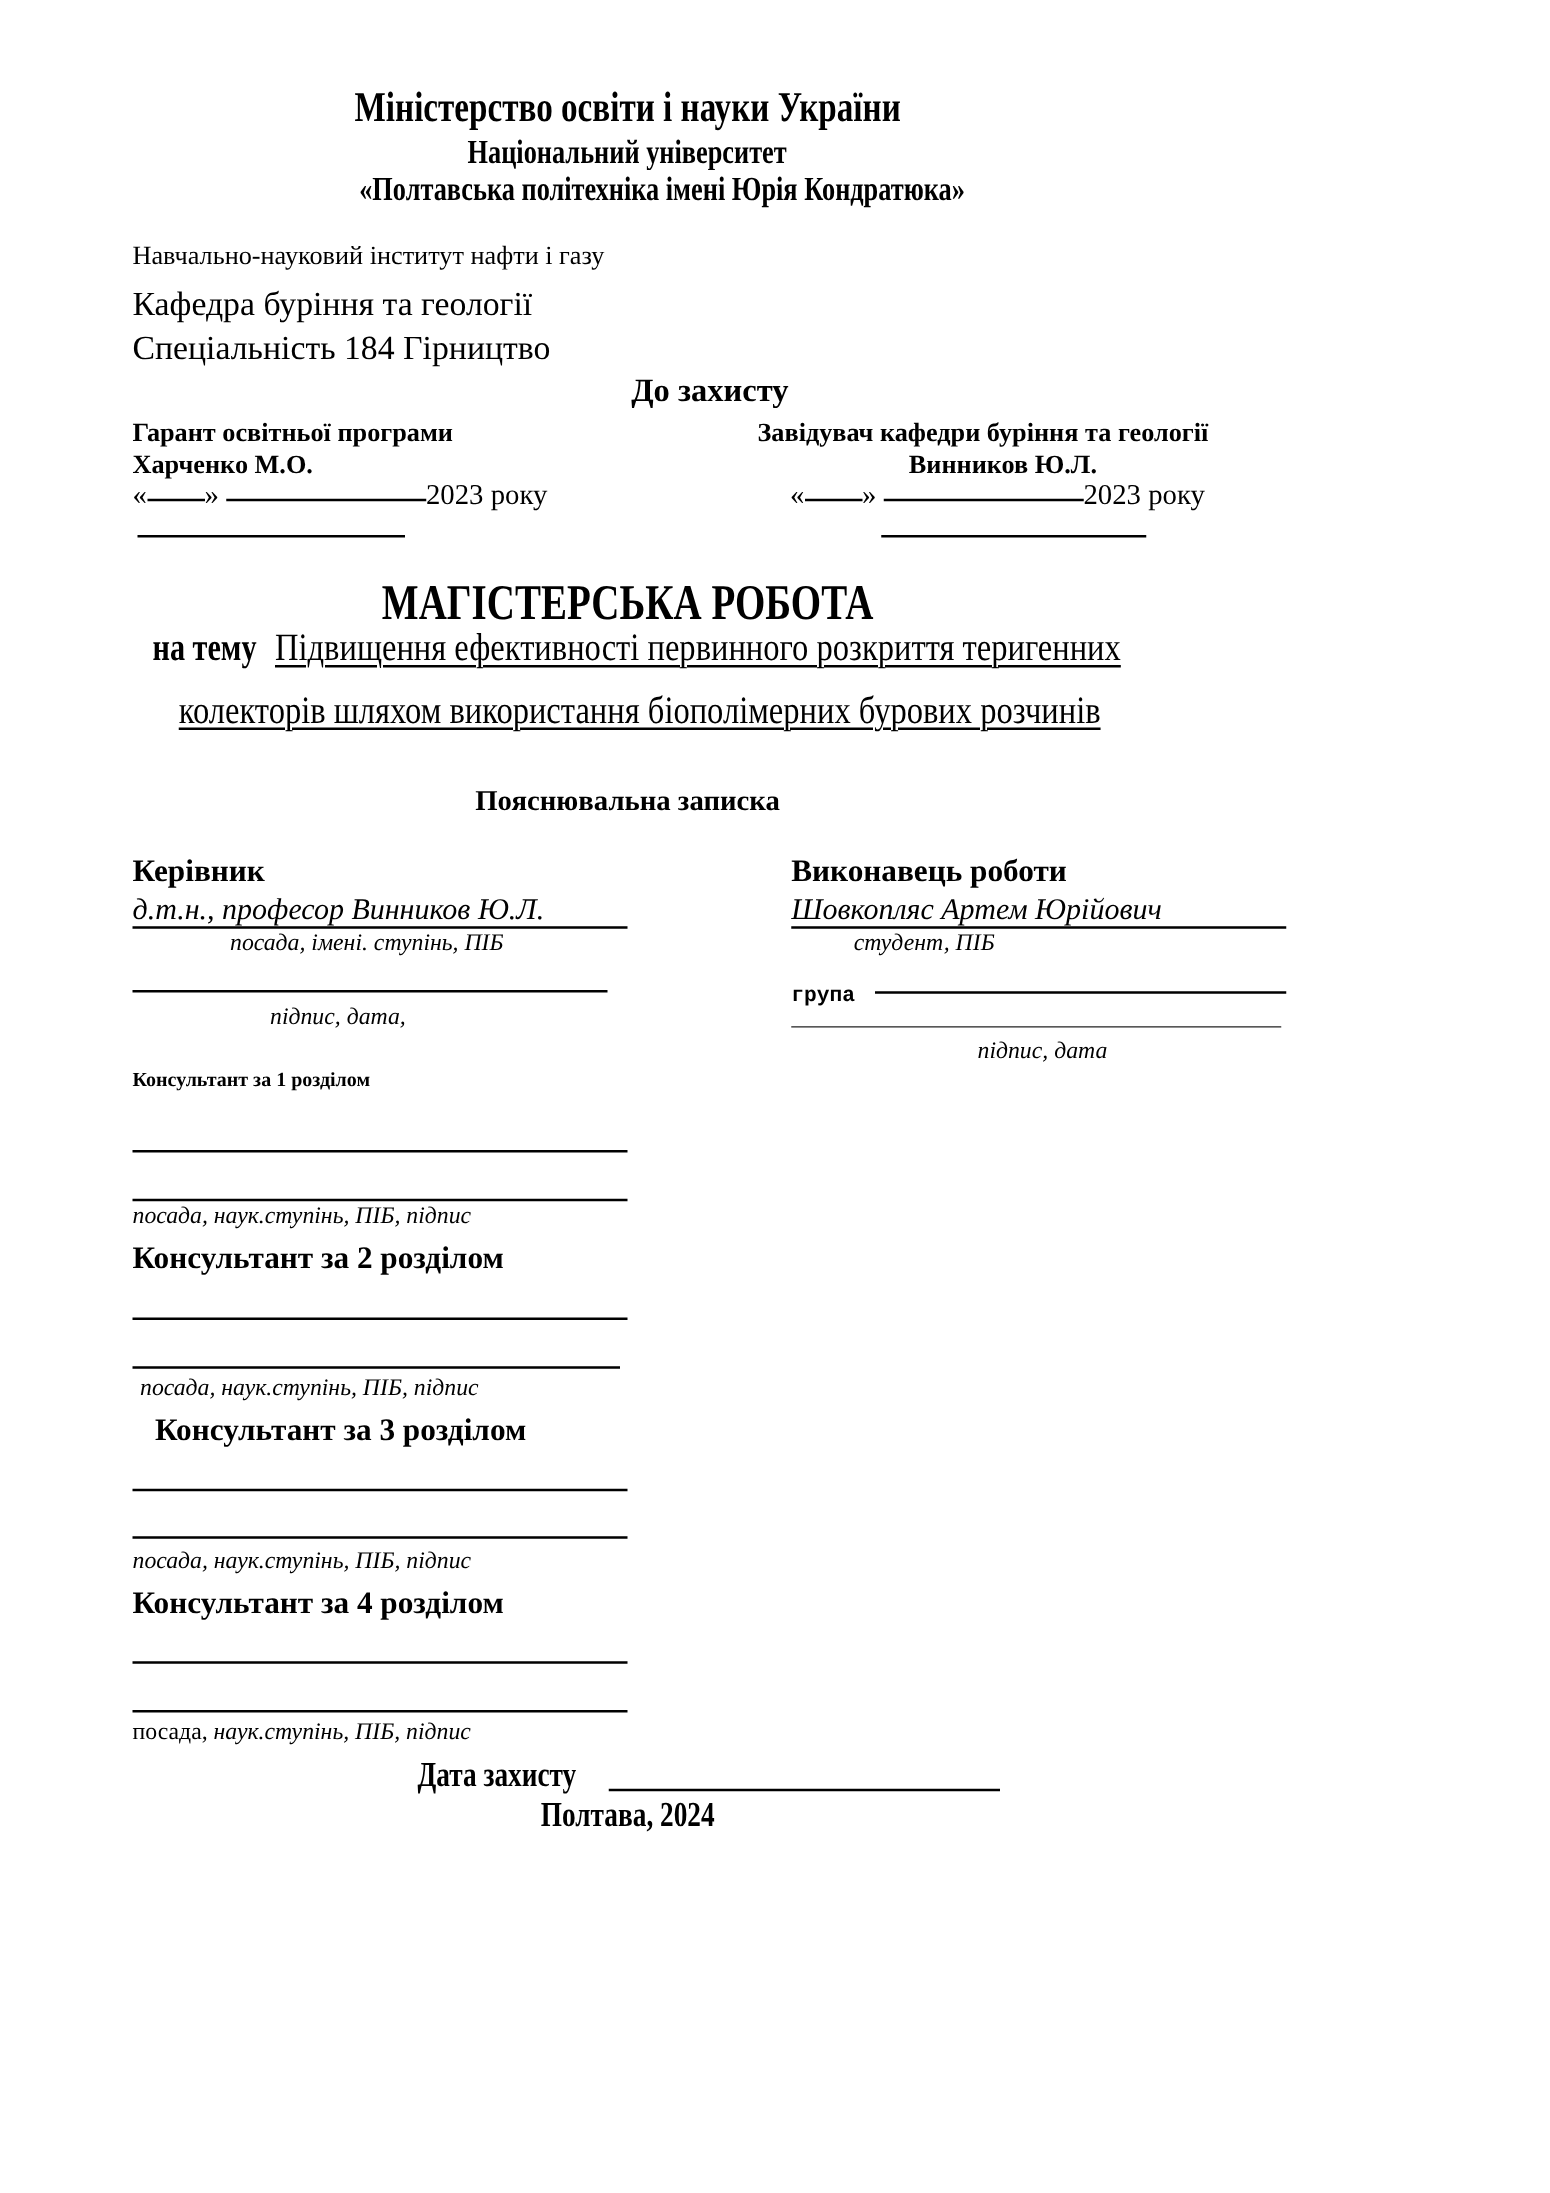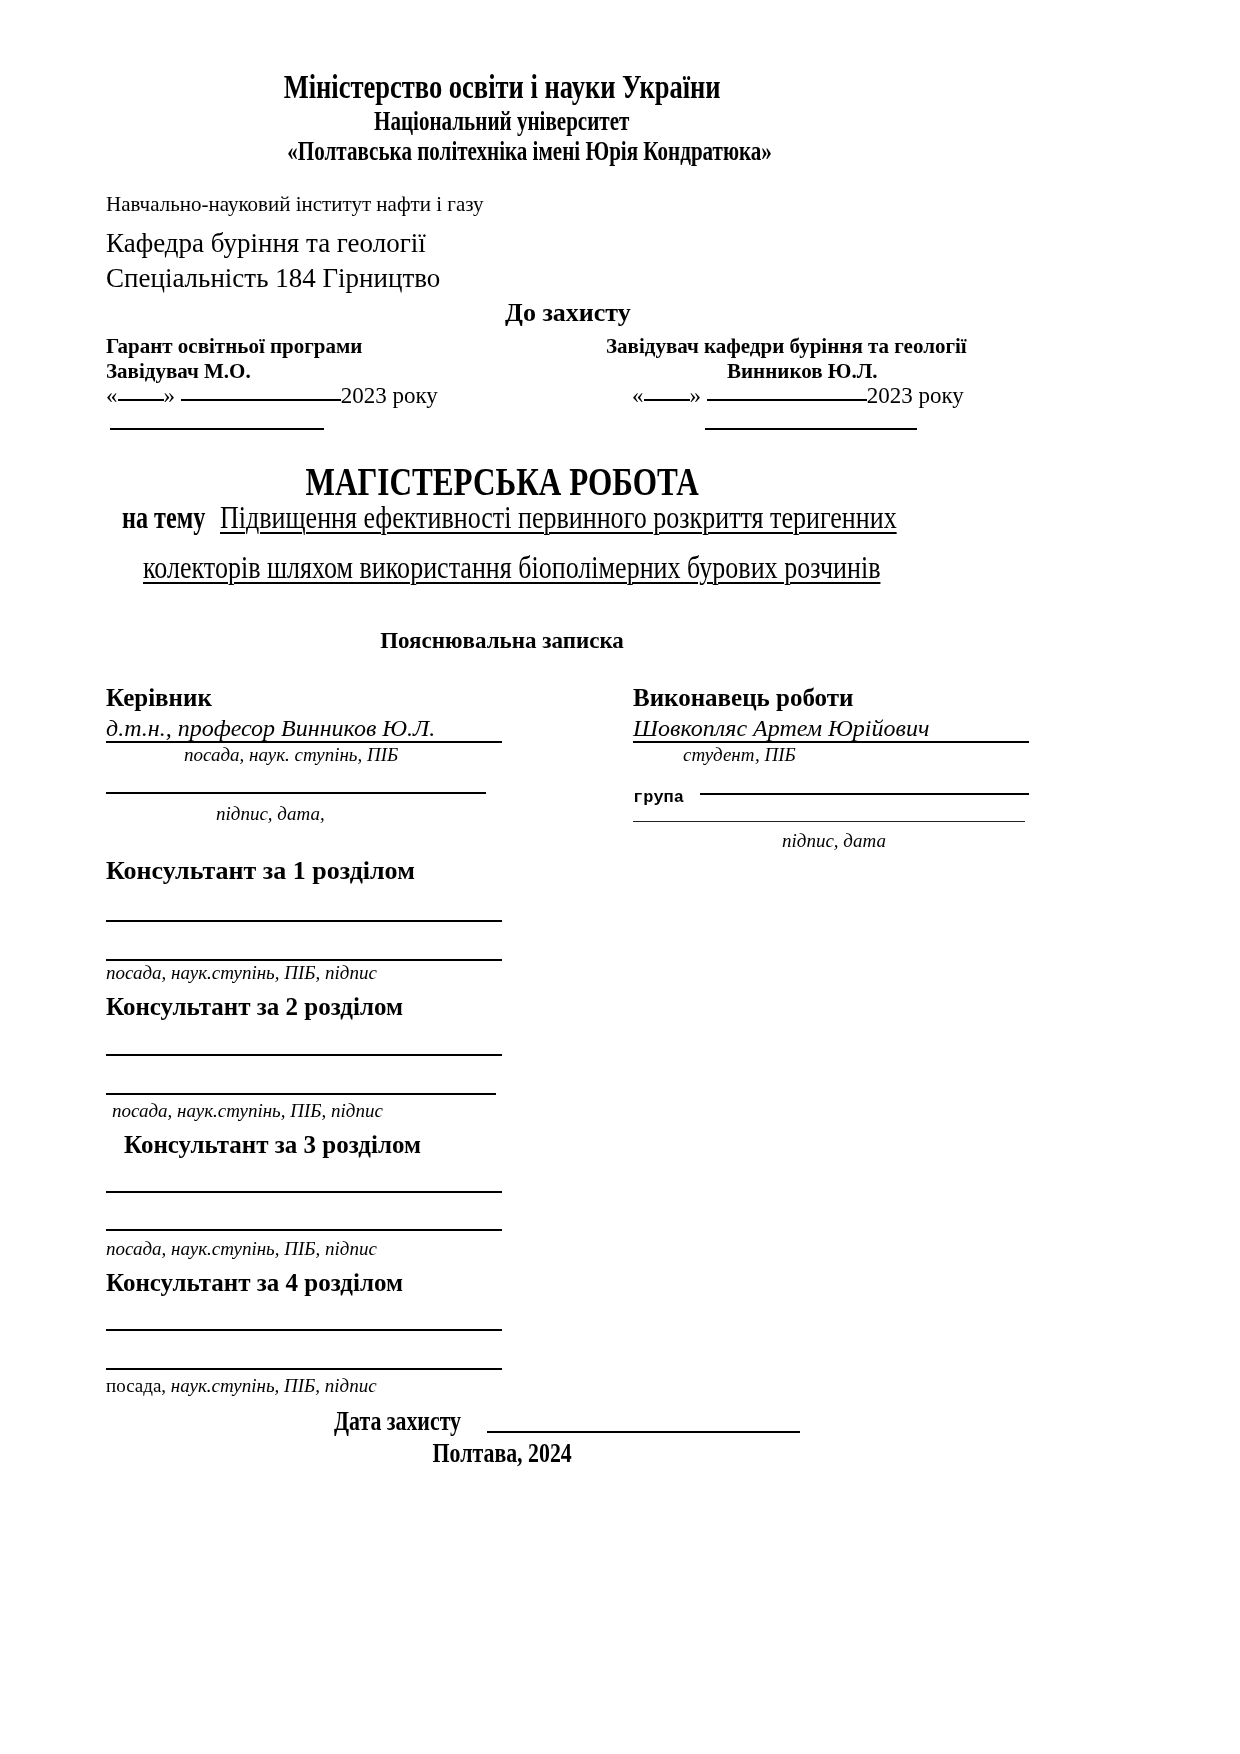--- a/index.html
+++ b/index.html
@@ -30,21 +30,21 @@
 
 <div class="abs" style="left:106px; top:192px; font-size:21px;">Навчально-науковий інститут нафти і газу</div>
 <div class="abs" style="left:106px; top:228px; font-size:27px;">Кафедра буріння та геології</div>
 <div class="abs" style="left:106px; top:263px; font-size:27px;">Спеціальність 184 Гірництво</div>
 
 <div class="abs" style="left:505px; top:298px; font-size:26px;">
   <span class="b">До захисту</span>
 </div>
 
 <div class="abs b" style="left:106px; top:334px; font-size:21px;">Гарант освітньої програми</div>
-<div class="abs b" style="left:106px; top:359px; font-size:21px;">Завідувач М.О.</div>
+<div class="abs b" style="left:106px; top:359px; font-size:21px;">Харченко М.О.</div>
 <div class="abs" style="left:106px; top:383px; font-size:23px;">
   <span>«</span><span class="blank" style="width:46px;"></span><span>»</span>
   <span class="blank" style="width:160px;"></span><span>2023 року</span>
 </div>
 <div class="line" style="left:110px; top:428px; width:214px;"></div>
 
 <div class="abs b" style="left:606px; top:334px; font-size:21px;">Завідувач кафедри буріння та геології</div>
 <div class="abs b" style="left:727px; top:359px; font-size:21px;">Винников Ю.Л.</div>
 <div class="abs" style="left:632px; top:383px; font-size:23px;">
   <span>«</span><span class="blank" style="width:46px;"></span><span>»</span>
@@ -65,36 +65,36 @@
 
 <div class="abs center" style="top:628px; font-size:23px;">
   <span class="b">Пояснювальна записка</span>
 </div>
 
 <div class="abs b" style="left:106px; top:684px; font-size:25px;">Керівник</div>
 <div class="abs i" style="left:106px; top:715px; font-size:24px;">
   <span>д.т.н., професор Винников Ю.Л.</span>
 </div>
 <div class="line" style="left:106px; top:741px; width:396px;"></div>
-<div class="abs i" style="left:184px; top:744px; font-size:19px;">посада, наук. ступінь, ПІБ</div>
+<div class="abs i" style="left:184px; top:744px; font-size:19px;">посада, імені. ступінь, ПІБ</div>
 <div class="line" style="left:106px; top:792px; width:380px;"></div>
 <div class="abs i" style="left:216px; top:803px; font-size:19px;">підпис, дата,</div>
 
 <div class="abs b" style="left:633px; top:684px; font-size:25px;">Виконавець роботи</div>
 <div class="abs i" style="left:633px; top:715px; font-size:24px;">
   <span>Шовкопляс Артем Юрійович</span>
 </div>
 <div class="line" style="left:633px; top:741px; width:396px;"></div>
 <div class="abs i" style="left:683px; top:744px; font-size:19px;">студент, ПІБ</div>
 <div class="abs b" style="left:633px; top:788px; font-size:17px;font-family:Liberation Mono, monospace;">група</div>
 <div class="line" style="left:700px; top:793px; width:329px;"></div>
 <div class="line thin" style="left:633px; top:821px; width:392px;"></div>
 <div class="abs i" style="left:782px; top:830px; font-size:19px;">підпис, дата</div>
 
-<div class="abs b" style="left:106px; top:856px; font-size:26px;">Консультант за 1 розділом</div>
+<div class="abs b" style="left:106px; top:856px; font-size:16px;">Консультант за 1 розділом</div>
 <div class="line" style="left:106px; top:920px; width:396px;"></div>
 <div class="line" style="left:106px; top:959px; width:396px;"></div>
 <div class="abs i" style="left:106px; top:962px; font-size:19px;">посада, наук.ступінь, ПІБ, підпис</div>
 
 <div class="abs b" style="left:106px; top:993px; font-size:25px;">Консультант за 2 розділом</div>
 <div class="line" style="left:106px; top:1054px; width:396px;"></div>
 <div class="line" style="left:106px; top:1093px; width:390px;"></div>
 <div class="abs i" style="left:112px; top:1100px; font-size:19px;">посада, наук.ступінь, ПІБ, підпис</div>
 
 <div class="abs b" style="left:106px; top:1131px; font-size:25px;margin-left:18px;">Консультант за 3 розділом</div>

